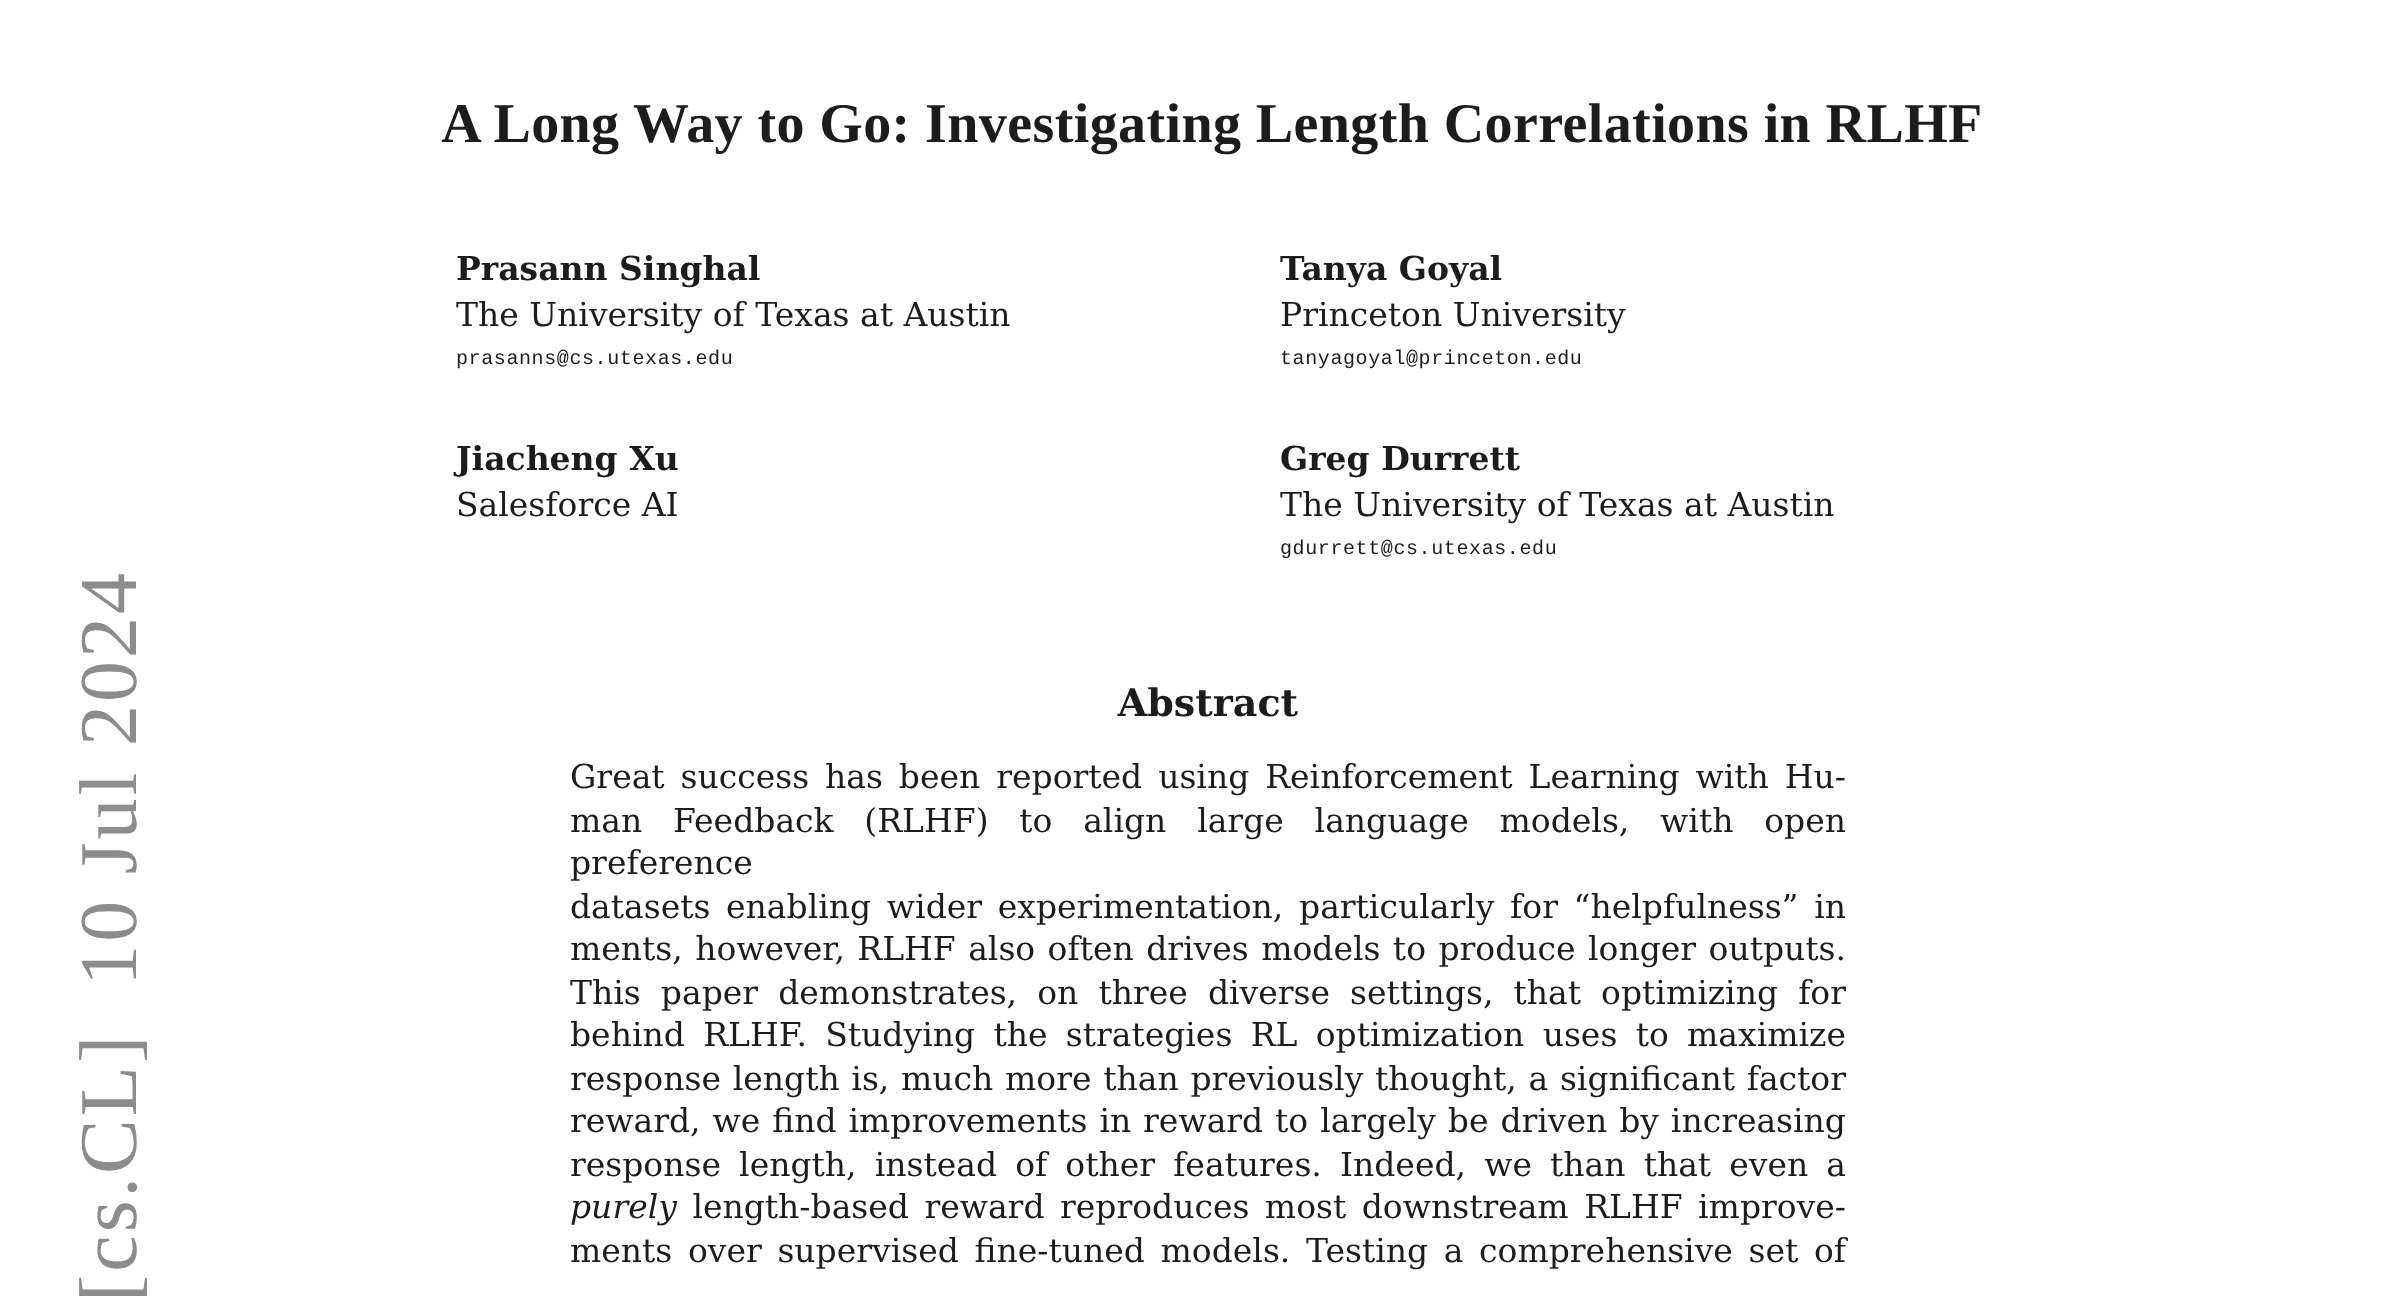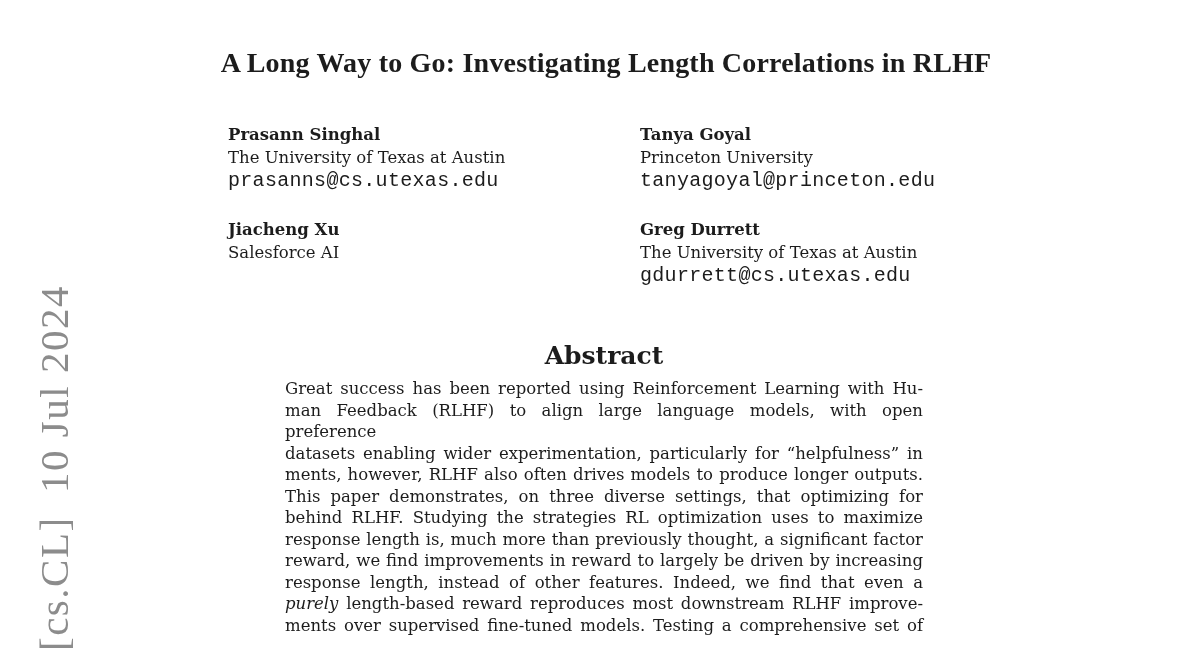--- a/index.html
+++ b/index.html
@@ -48,30 +48,30 @@
     grid-template-columns: 412px auto;
     row-gap: 26px;
     font-size: 16.5px;
     line-height: 23px;
   }
   .author-name {
     font-weight: 700;
   }
   .author-email {
     font-family: "Liberation Mono", monospace;
-    font-size: 20px;
+    font-size: 10px;
     letter-spacing: 0.3px;
   }
   .abstract-heading {
     position: absolute;
     top: 341px;
     left: 285px;
     width: 638px;
     text-align: center;
-    font-size: 25px;
+    font-size: 19px;
     font-weight: 700;
     margin: 0;
   }
   .abstract-body {
     position: absolute;
     top: 378px;
     left: 285px;
     width: 638px;
     font-size: 16.5px;
     line-height: 21.5px;
@@ -123,18 +123,18 @@
 
   <div class="abstract-body">
       <div class="abs-line"><span>Great success has been reported using Reinforcement Learning with Hu-</span></div>
       <div class="abs-line"><span>man Feedback (RLHF) to align large language models, with open preference</span></div>
       <div class="abs-line"><span>datasets enabling wider experimentation, particularly for “helpfulness” in</span></div>
       <div class="abs-line"><span>ments, however, RLHF also often drives models to produce longer outputs.</span></div>
       <div class="abs-line"><span>This paper demonstrates, on three diverse settings, that optimizing for</span></div>
       <div class="abs-line"><span>behind RLHF. Studying the strategies RL optimization uses to maximize</span></div>
       <div class="abs-line"><span>response length is, much more than previously thought, a significant factor</span></div>
       <div class="abs-line"><span>reward, we find improvements in reward to largely be driven by increasing</span></div>
-      <div class="abs-line"><span>response length, instead of other features.  Indeed, we find that even a</span></div>
+      <div class="abs-line"><span>response length, instead of other features.  Indeed, we than that even a</span></div>
       <div class="abs-line"><em>purely</em><span> length-based reward reproduces most downstream RLHF improve-</span></div>
       <div class="abs-line"><span>ments over supervised fine-tuned models. Testing a comprehensive set of</span></div>
     </div>
 
 </div>
 
 </body></html>

